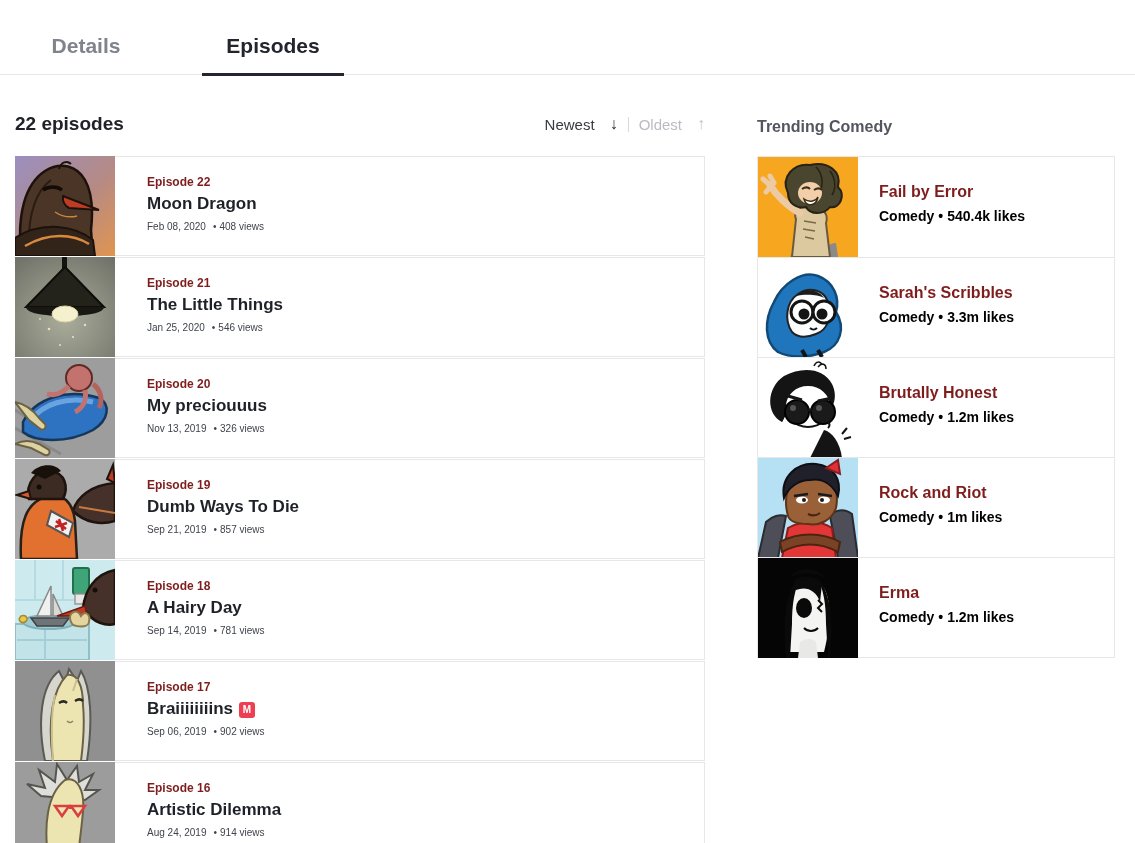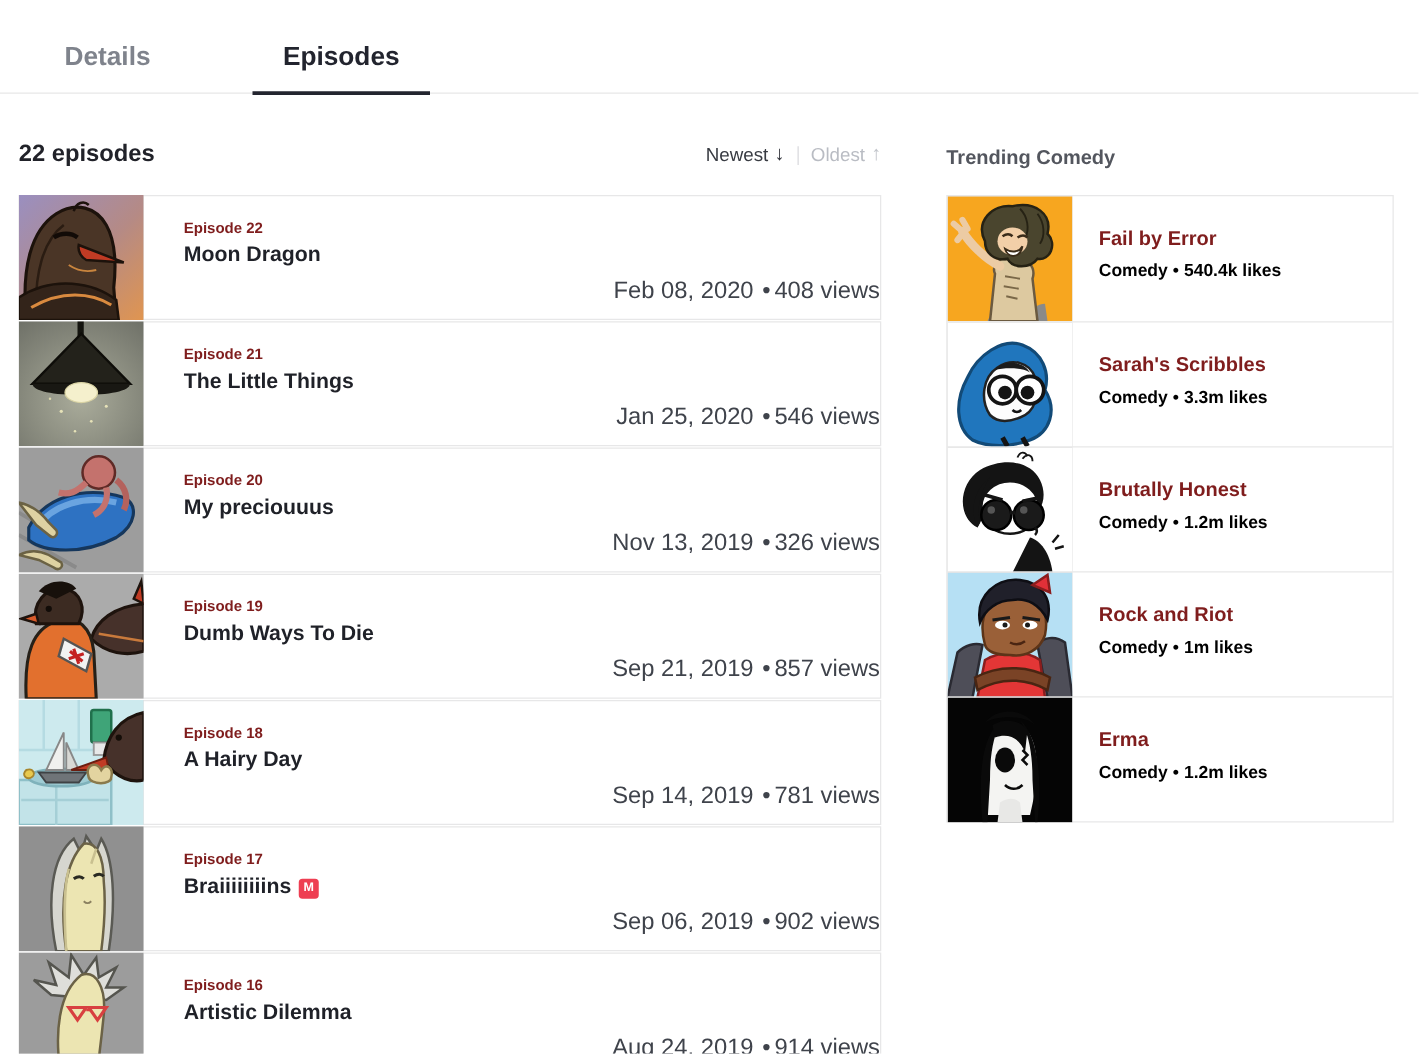--- a/index.html
+++ b/index.html
@@ -24,21 +24,21 @@
   .content { display: flex; padding-left: 15px; }
   .left-col { width: 690px; margin-right: 52px; }
   .right-col { width: 358px; }
   
   .list-header {
     display: flex; justify-content: space-between; align-items: center;
     margin: 36px 0 19px; height: 26px;
   }
   .count { font-size: 19px; font-weight: 700; color: #212229; margin: 0; }
   .sort { display: flex; align-items: center; font-size: 15px; }
-  .sort-btn { cursor: pointer; display: flex; align-items: center; gap: 5px; }
+  .sort-btn { cursor: pointer; display: flex; align-items: center; gap: 15px; }
   .sort-newest { color: #383b42; }
   .sort-newest .arrow { font-size: 16px; font-weight: 700; color: #2c2e36; }
   .sort-sep { width: 1px; height: 15px; background: #d9d9dd; margin: 0 10px; }
   .sort-oldest { color: #b9bcc3; }
   .sort-oldest .arrow { font-size: 16px; color: #c2c5cb; }
   
   .ep-row {
     position: relative; height: 100px; margin-bottom: 1px;
     border: 1px solid #e7e7e8; background: #fff; cursor: pointer;
   }
@@ -49,21 +49,21 @@
   .thumb svg { display: block; width: 100%; height: 100%; }
   .ep-info { padding: 18px 0 0 131px; }
   .ep-label { font-size: 12px; font-weight: 700; color: #7f1d1d; }
   .ep-title-line { margin-top: 6px; line-height: 18px; }
   .ep-title { font-size: 17px; font-weight: 700; color: #1f2128; }
   .m-badge {
     display: inline-block; width: 16px; height: 16px; border-radius: 3px;
     background: #ee3e52; color: #fff; font-size: 10px; font-weight: 700;
     line-height: 16px; text-align: center; margin-left: 6px; vertical-align: 1px;
   }
-  .ep-meta { margin-top: 8px; font-size: 19px; color: #3f434b; text-align: right; }
+  .ep-meta { margin-top: 8px; font-size: 10px; color: #3f434b; }
   .ep-meta .bullet { margin: 0 3px 0 7px; }
   
   .trending-title { font-size: 16px; font-weight: 700; color: #53565e; margin: 42px 0 20px; line-height: 19px; }
   .trending-box { border: 1px solid #e7e7e8; background: #fff; }
   .tr-row { position: relative; height: 100px; border-top: 1px solid #e7e7e8; cursor: pointer; }
   .tr-row:first-child { border-top: none; }
   .tr-row .thumb { left: 0; top: 0; }
   .tr-info { padding: 26px 0 0 121px; }
   .tr-title { font-size: 16px; font-weight: 700; color: #7f1d1d; }
   .tr-meta { margin-top: 7px; font-size: 14px; font-weight: 700; color: #000000; }

